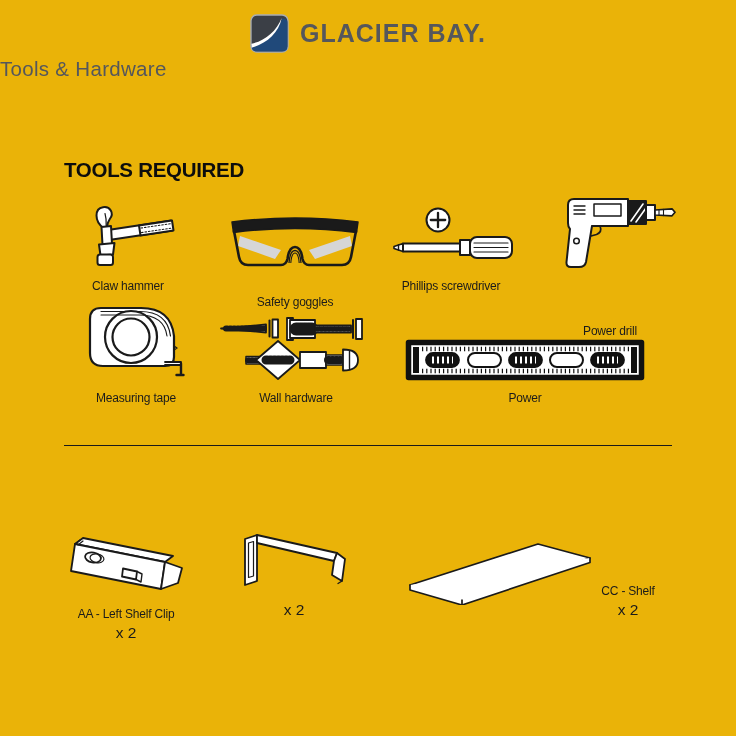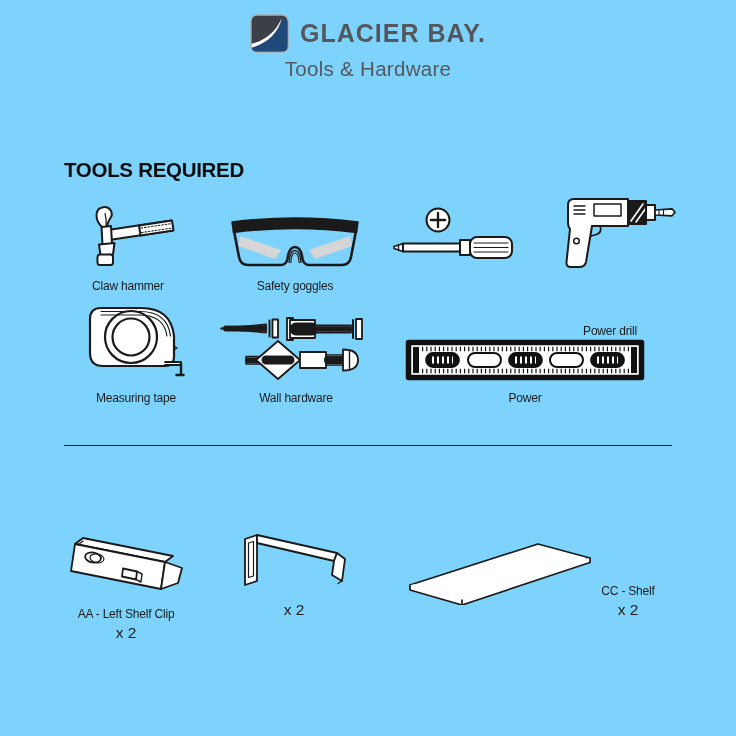--- a/index.html
+++ b/index.html
@@ -1,23 +1,23 @@
 <!DOCTYPE html>
 <html><head>
 <meta charset="utf-8">
 <style>
   html,body{margin:0;padding:0;background:#fff;}
   .page{
-    position:relative;width:736px;height:736px;background:#7dd3fc;
+    position:relative;width:736px;height:736px;background:#eab308;
     font-family:"Liberation Sans",sans-serif;color:#1a1a1a;overflow:hidden;
   }
   
   .logo-row{position:absolute;top:14px;left:0;width:736px;display:flex;justify-content:center;align-items:center;gap:11px;}
   .brand{font-size:25px;font-weight:600;letter-spacing:1px;color:#55575c;}
-  .subtitle{position:absolute;top:57px;left:0;width:736px;text-align:center;font-size:20.5px;color:#55575c;letter-spacing:.3px;}
+  .subtitle{position:absolute;top:57px;left:0;width:736px;font-size:20.5px;color:#55575c;letter-spacing:.3px;}
   
   .sec-heading{position:absolute;left:64px;margin:0;font-size:20.5px;font-weight:700;letter-spacing:-.3px;color:#0d0d0d;}
   .sec-heading.tools{top:158px;}
   .sec-heading.hw{top:482px;}
   .divider{position:absolute;top:445px;left:64px;width:608px;border-top:1.6px solid #1a1a1a;}
   
   .item{position:absolute;margin:0;display:flex;flex-direction:column;align-items:center;}
   .icon-box{display:flex;align-items:flex-end;justify-content:center;width:100%;}
   .row1 .icon-box{height:74px;}
   .row2 .icon-box{height:82px;}
@@ -54,21 +54,21 @@
         <path d="M28.5 24 C19 17 19.5 4.5 28 3.2 C35 2 39.5 9 34.8 15 C33 17.5 32.2 20 31.8 23.8 Z" fill="#fff"></path>
         <path d="M30 9.5 C31.2 13.5 31.4 17.5 31.2 22" stroke-width="1.2"></path>
         <path d="M26.5 23 L36 22 L37 40 L27.5 41 Z" fill="#fff"></path>
         <path d="M24 40.5 L39.5 39 L38 50.5 L25.5 51.5 Z" fill="#fff"></path>
         <rect x="22.5" y="50.5" width="15.5" height="10.5" rx="2.5" fill="#fff"></rect>
       </svg>
     </div>
     <figcaption class="label">Claw hammer</figcaption>
   </figure>
 
-  <figure class="item row1" style="left:222px;top:196px;width:146px;">
+  <figure class="item row1" style="left:222px;top:196px;width:146px;gap:16px;">
     <div class="icon-box">
       <svg width="140" height="60" viewBox="0 0 140 60" fill="none" stroke="#1a1a1a" stroke-linejoin="round">
         <path d="M9 21 Q70 13 131 21 L14 48 Z" fill="none" stroke="none"></path>
         <path d="M15 26 L56 40 L50 49 L13 36 Z" fill="#d6d6d6" stroke="none"></path>
         <path d="M125 26 L84 40 L90 49 L127 36 Z" fill="#d6d6d6" stroke="none"></path>
         <path d="M9 21 L14 47 Q15.5 55 23 55 L56 55 Q61 55 62.5 49 Q64 37 70 37 Q76 37 77.5 49 Q79 55 84 55 L117 55 Q124.5 55 126 47 L131 21 Q70 13 9 21 Z" fill="none" stroke-width="2.6"></path>
         <path d="M7 12 Q70 4 133 12 L131.5 22.5 Q70 14.5 8.5 22.5 Z" fill="#1a1a1a" stroke="#1a1a1a" stroke-width="1.5"></path>
         <path d="M64 53 Q65 40.5 70 40.5 Q75 40.5 76 53" stroke-width="1.3"></path>
         <path d="M65.8 53 Q66.6 43 70 43 Q73.4 43 74.2 53" stroke-width="1.1"></path>
       </svg>
@@ -82,20 +82,21 @@
         <circle cx="50" cy="14" r="11.5" fill="#fff"></circle>
         <path d="M50 6.8 L50 21.2 M42.8 14 L57.2 14" stroke-width="2.3"></path>
         <path d="M15 37.5 L6 40.5 L6 42.5 L15 45.5 Z" fill="#fff" stroke-width="1.6"></path>
         <path d="M10.5 38.8 L10.5 44.2" stroke-width="1.4"></path>
         <path d="M15 37.5 L74 37.5 L74 45.5 L15 45.5 Z" fill="#fff"></path>
         <rect x="72" y="34" width="10" height="15" fill="#fff"></rect>
         <rect x="82" y="31" width="42" height="21" rx="7" fill="#fff"></rect>
         <path d="M86 37 H120 M86 41.5 H120 M86 46 H120" stroke-width="1.2"></path>
       </svg>
     </div>
+    <figcaption class="label">Phillips screwdriver</figcaption>
   </figure>
 
   <figure class="item row1" style="left:543px;top:196px;width:134px;gap:45px;">
     <div class="icon-box">
       <svg width="132" height="80" viewBox="0 0 132 80" fill="none" stroke="#1a1a1a" stroke-width="2" stroke-linejoin="round" stroke-linecap="round">
         <path d="M30 9 L84 9 L84 36 L48 36 L42 72 Q41 77 35 77 L27 77 Q22 77 22.5 72 L26 39 Q24 37 24 33 L24 15 Q24 9 30 9 Z" fill="#fff"></path>
         <rect x="84" y="11" width="18" height="23" fill="#1a1a1a"></rect>
         <path d="M87 31 L99 14 M92 32 L102 18" stroke="#ffffff" stroke-width="1.6"></path>
         <rect x="102" y="15" width="9" height="15" fill="#fff"></rect>
         <path d="M111 20 L128 18.8 L131 22.3 L128 25.8 L111 25 Z" fill="#fff" stroke-width="1.7"></path>

